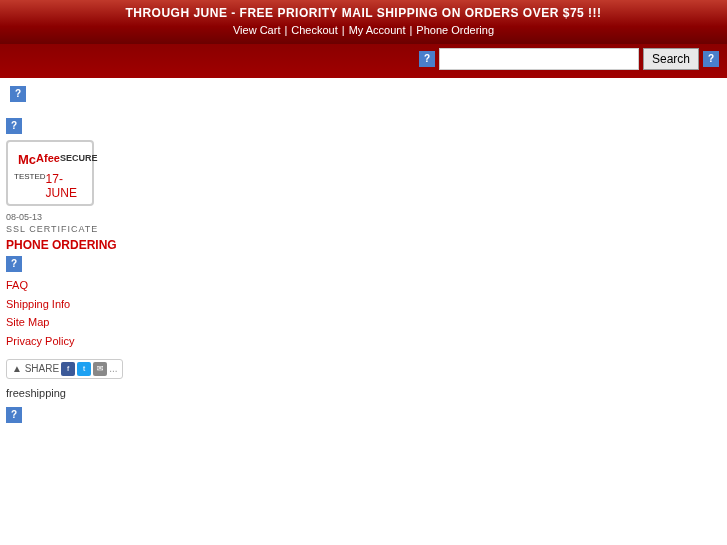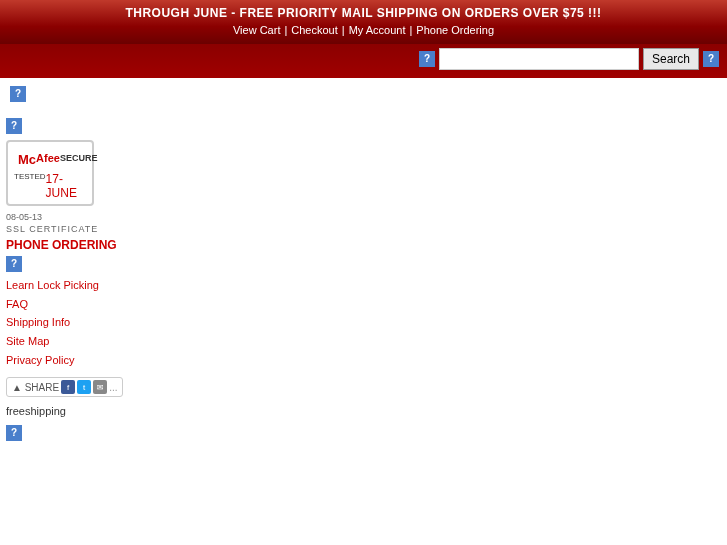--- a/index.html
+++ b/index.html
@@ -274,21 +274,20 @@
     
     <div class="phone-ordering">PHONE ORDERING</div>
 
     
     <div style="margin: 4px 0;">
       <span class="help-icon">?</span>
     </div>
 
     
     <nav>
-      <a class="sidebar-nav-link">Learn Lock Picking</a>
       <a class="sidebar-nav-link">FAQ</a>
       <a class="sidebar-nav-link">Shipping Info</a>
       <a class="sidebar-nav-link">Site Map</a>
       <a class="sidebar-nav-link">Privacy Policy</a>
     </nav>
 
     
     <div class="share-bar">
       <span style="font-size:10px; color:#555;">▲ SHARE</span>
       <span class="share-icon fb-icon">f</span>

